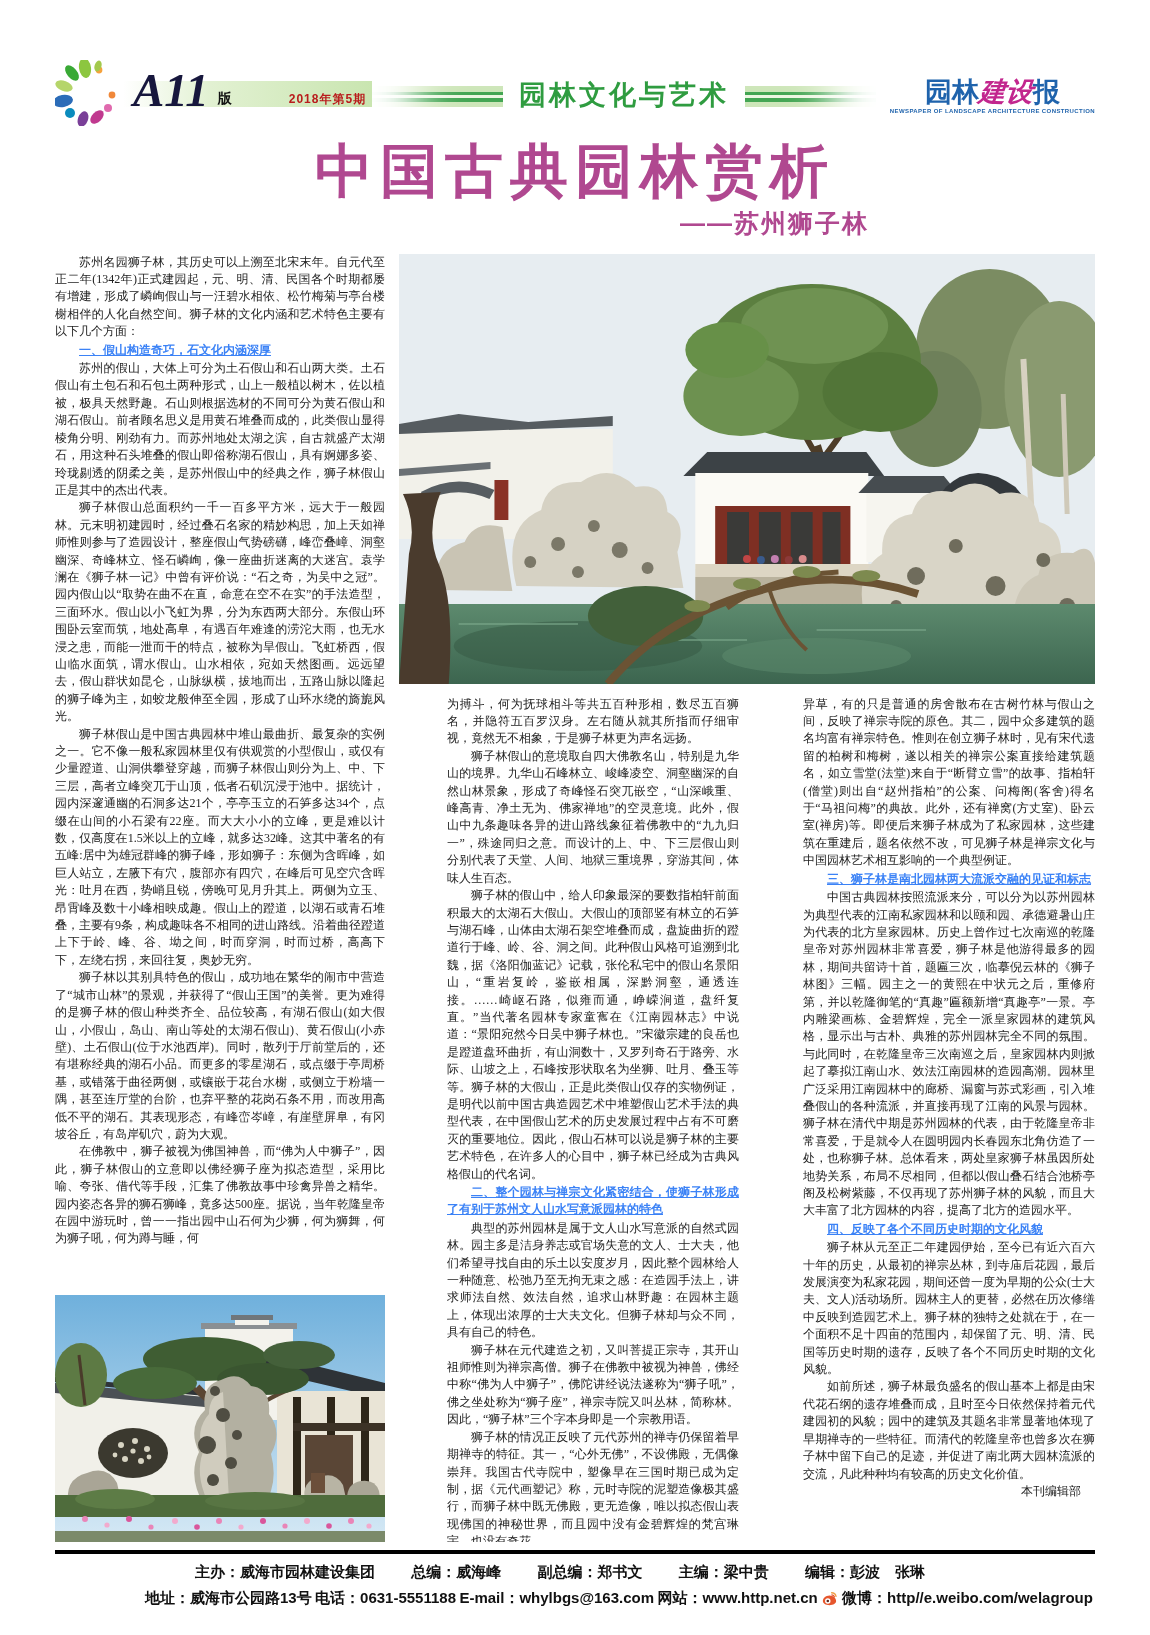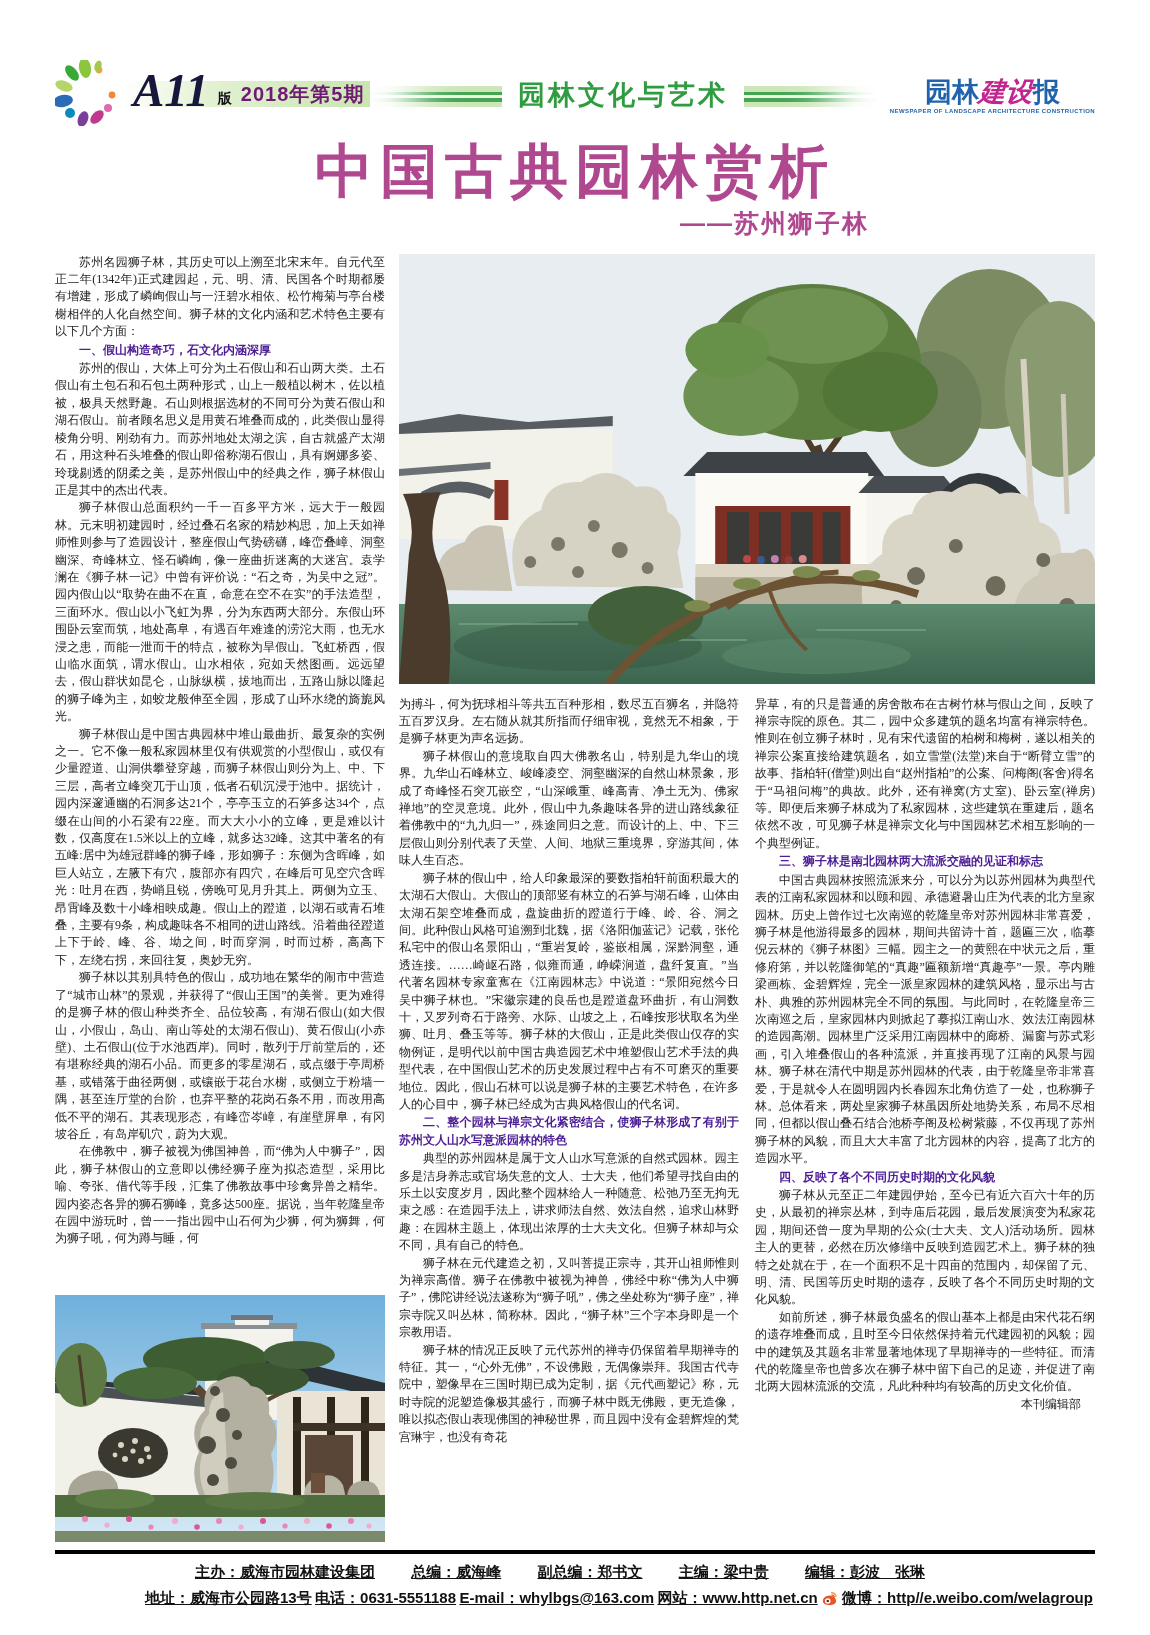--- a/index.html
+++ b/index.html
@@ -10,21 +10,21 @@
 
   
   .header{display:flex;align-items:center;height:74px;margin-top:56px;}
   .flower{width:66px;height:66px;flex:0 0 auto;}
   .a11-group{position:relative;display:flex;align-items:flex-end;gap:9px;padding:0 6px 5px 10px;margin-left:2px;}
   .a11-group::before{content:"";position:absolute;left:0;right:0;bottom:8px;height:26px;
         background:linear-gradient(90deg,rgba(244,250,237,0) 0%,#e2f1d2 35%,#c9e5b0 100%);}
   .a11-group>*{position:relative;}
   .a11{font-family:"Liberation Serif",serif;font-style:italic;font-weight:700;font-size:47px;line-height:.85;color:#17173d;}
   .ban{font-family:"Liberation Sans",sans-serif;font-weight:700;font-size:14px;color:#111;padding-bottom:2px;}
-  .issue{font-family:"Liberation Sans",sans-serif;font-weight:700;font-size:20px;color:#701a75;padding-bottom:2px;letter-spacing:1px;}
+  .issue{font-family:"Liberation Sans",sans-serif;font-weight:700;font-size:12px;color:#b91c1c;padding-bottom:2px;letter-spacing:1px;margin-left:48px;}
   .gbar{flex:1;height:21px;align-self:center;margin-top:6px;
         background:linear-gradient(180deg,#c7e3b0 0 28%,#2f9c40 28% 45%,#eaf5de 45% 58%,#2f9c40 58% 77%,#c7e3b0 77% 100%);}
   .gbar.fadeL{box-shadow:inset 70px 0 45px -25px #fff;}
   .gbar.fadeR{box-shadow:inset -70px 0 45px -25px #fff;}
   .section-title{font-family:"Liberation Sans",sans-serif;font-weight:700;font-size:27px;color:#2f9c40;
         letter-spacing:3px;margin:0 16px;white-space:nowrap;align-self:center;padding-top:4px;}
   .masthead{margin-left:14px;text-align:center;flex:0 0 auto;align-self:center;padding-top:6px;}
   .m-cn{font-family:"Liberation Sans",sans-serif;font-weight:800;font-size:27px;line-height:1;white-space:nowrap;}
   .m-cn .blue{color:#1f63ac;}
   .m-cn .mag{color:#c2268e;font-style:italic;display:inline-block;transform:skewX(-6deg);}
@@ -35,35 +35,35 @@
   .main-title{text-align:center;font-family:"Liberation Sans",sans-serif;font-weight:900;font-size:58px;
         letter-spacing:7px;color:#b04890;line-height:1.08;}
   .subtitle{text-align:right;padding-right:226px;font-family:"Liberation Sans",sans-serif;font-weight:700;
         font-size:25px;color:#b04890;margin-top:4px;letter-spacing:2px;}
 
   
   .body{display:flex;gap:14px;margin-top:14px;height:1288px;overflow:hidden;}
   .col{font-size:12px;line-height:17.4px;text-align:justify;color:#222;}
   .col p{margin:0;text-indent:2em;}
   .col p.noindent{text-indent:0;}
-  .col .h{font-family:"Liberation Sans",sans-serif;font-weight:700;text-indent:2em;margin:1px 0;color:#4c1d95;}
+  .col .h{font-family:"Liberation Sans",sans-serif;font-weight:700;text-indent:2em;margin:1px 0;color:#3b82f6;text-decoration:underline;}
   .col1{width:330px;flex:0 0 auto;display:flex;flex-direction:column;}
   .col1-text{flex:1;overflow:hidden;}
   .right{flex:1;display:flex;flex-direction:column;min-width:0;}
   .photo-main{height:430px;margin-bottom:12px;}
   .cols23{display:flex;gap:16px;flex:1;overflow:hidden;}
-  .cols23 .col{flex:1;min-width:0;}
+  .cols23 .col{flex:1;min-width:0;margin-left:48px;}
   .photo-courtyard{height:247px;margin-top:6px;flex:0 0 auto;}
   .ph{width:100%;height:100%;display:block;}
   .signoff{text-align:right;padding-right:14px;margin-top:10px;text-indent:0;}
 
   
   .footer{margin-top:8px;border-top:4px solid #000;padding-top:9px;
         font-family:"Liberation Sans",sans-serif;font-weight:700;font-size:15px;color:#111;}
-  .f-row{display:flex;justify-content:space-between;align-items:center;text-decoration:underline;}
+  .f-row{display:flex;justify-content:space-between;align-items:center;}
   .f-row1{padding:0 170px 0 140px;}
   .f-row2{padding:0 2px 0 90px;margin-top:7px;}
   .f-item{white-space:nowrap;display:flex;align-items:center;gap:4px;}
 </style>
 </head>
 <body>
 
 <div class="page">
   <div class="content">
 

